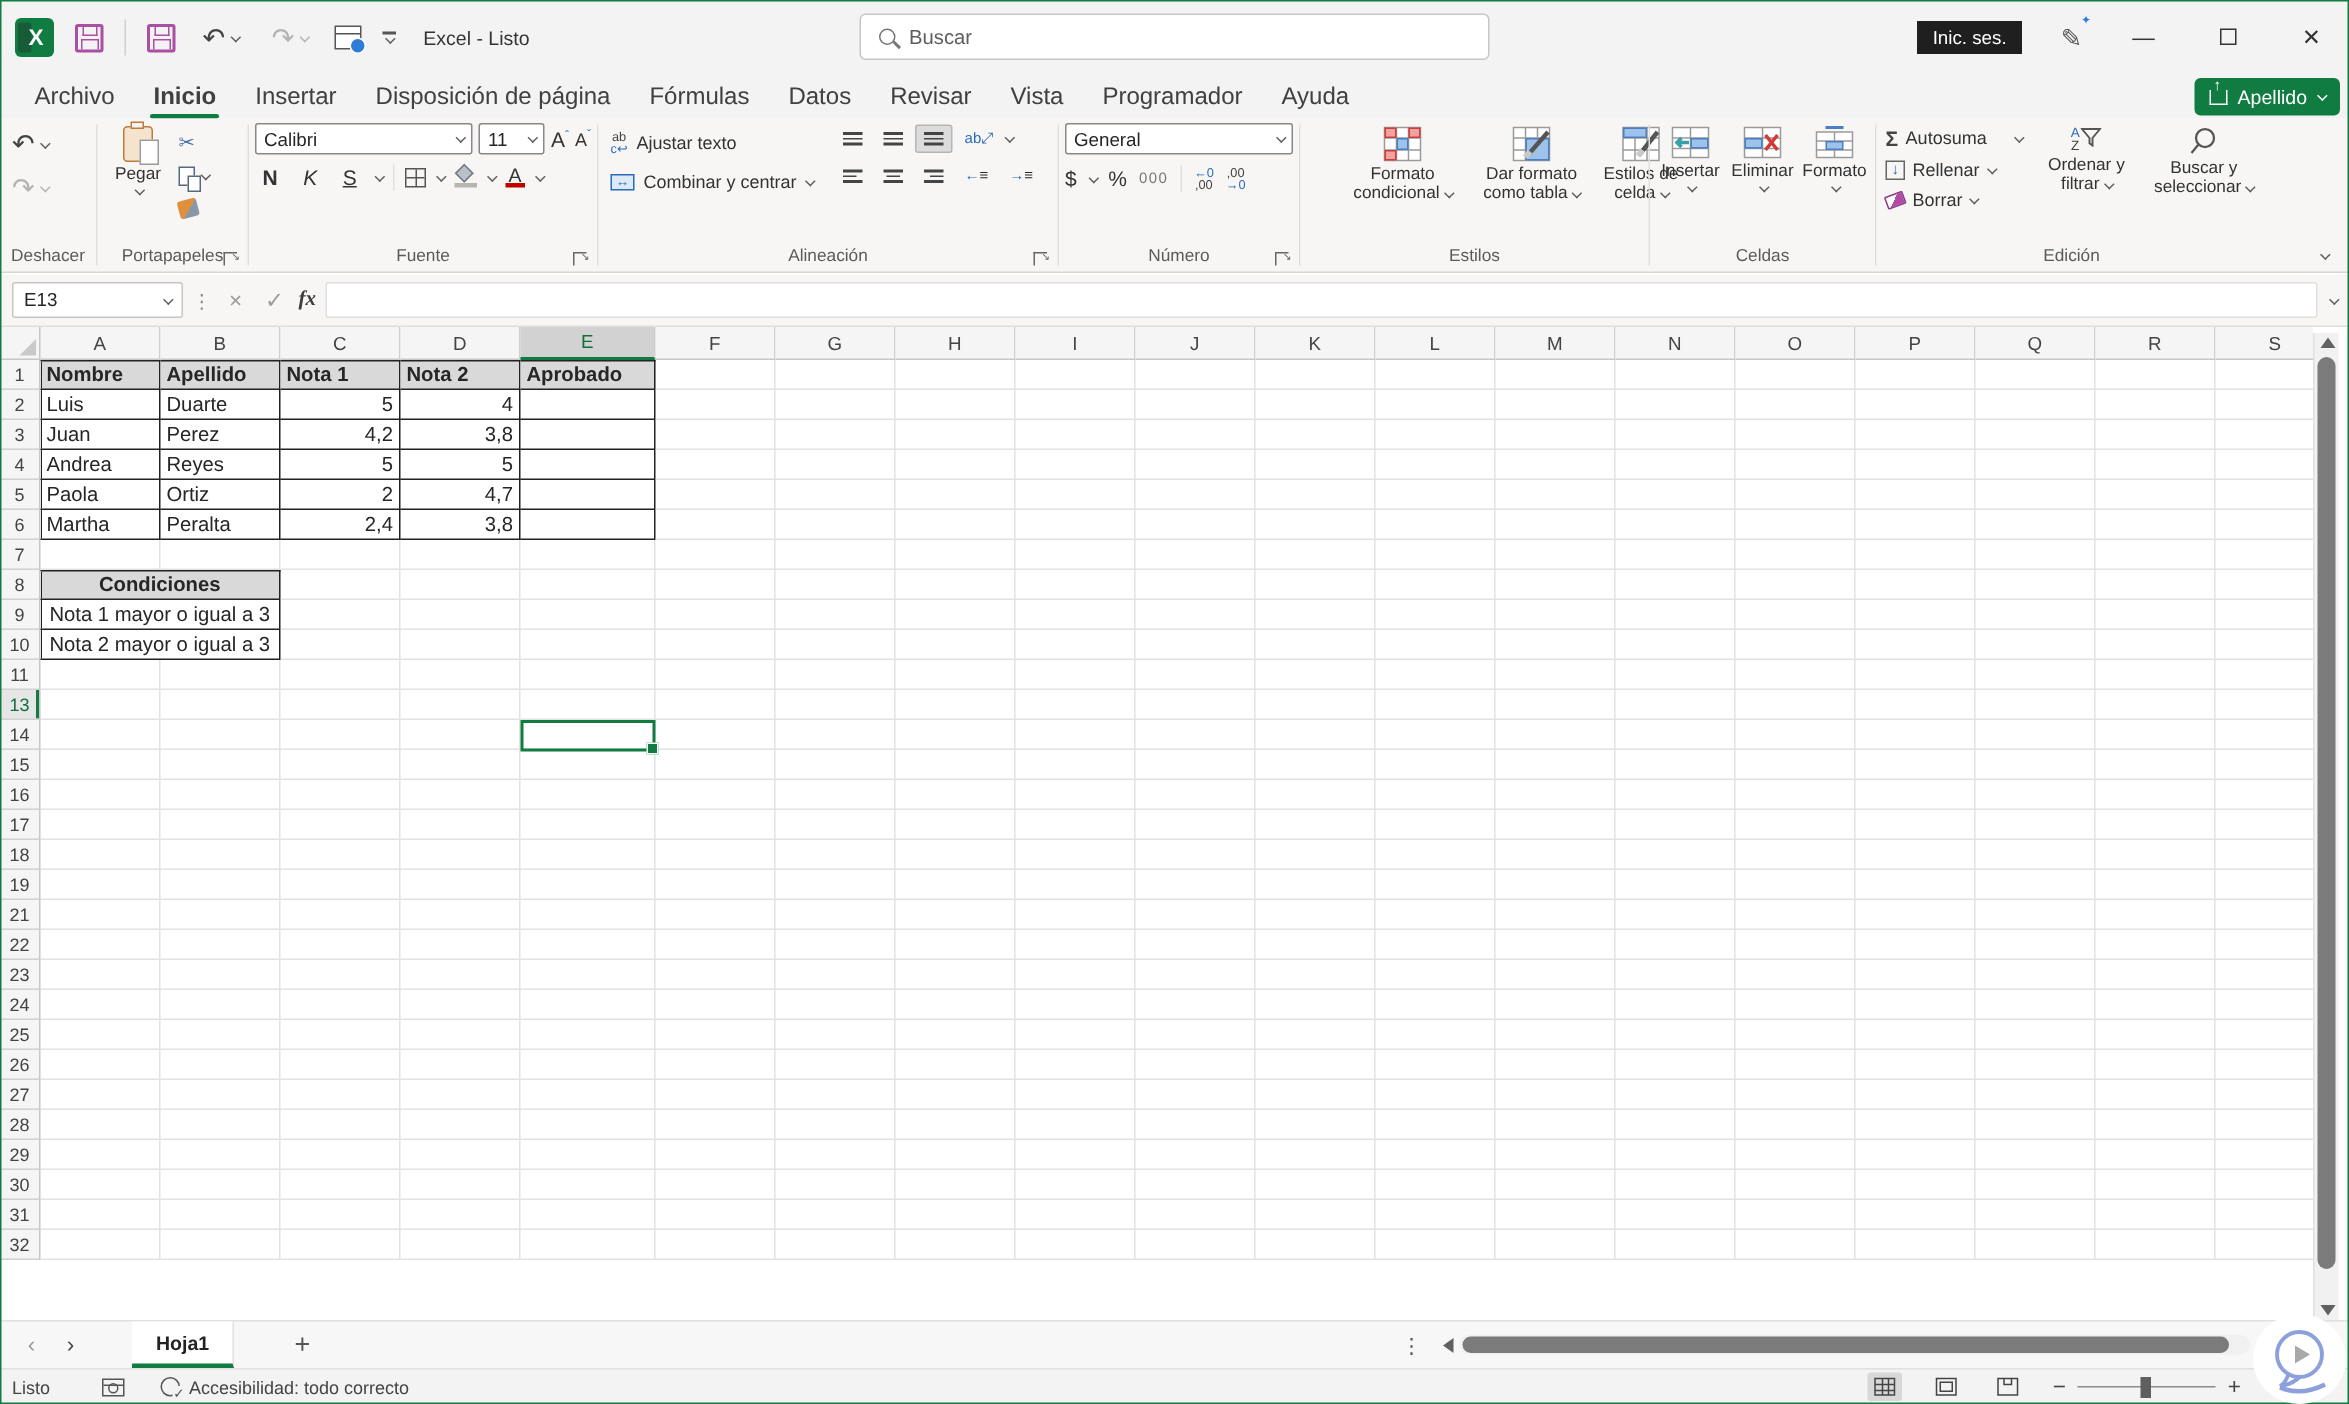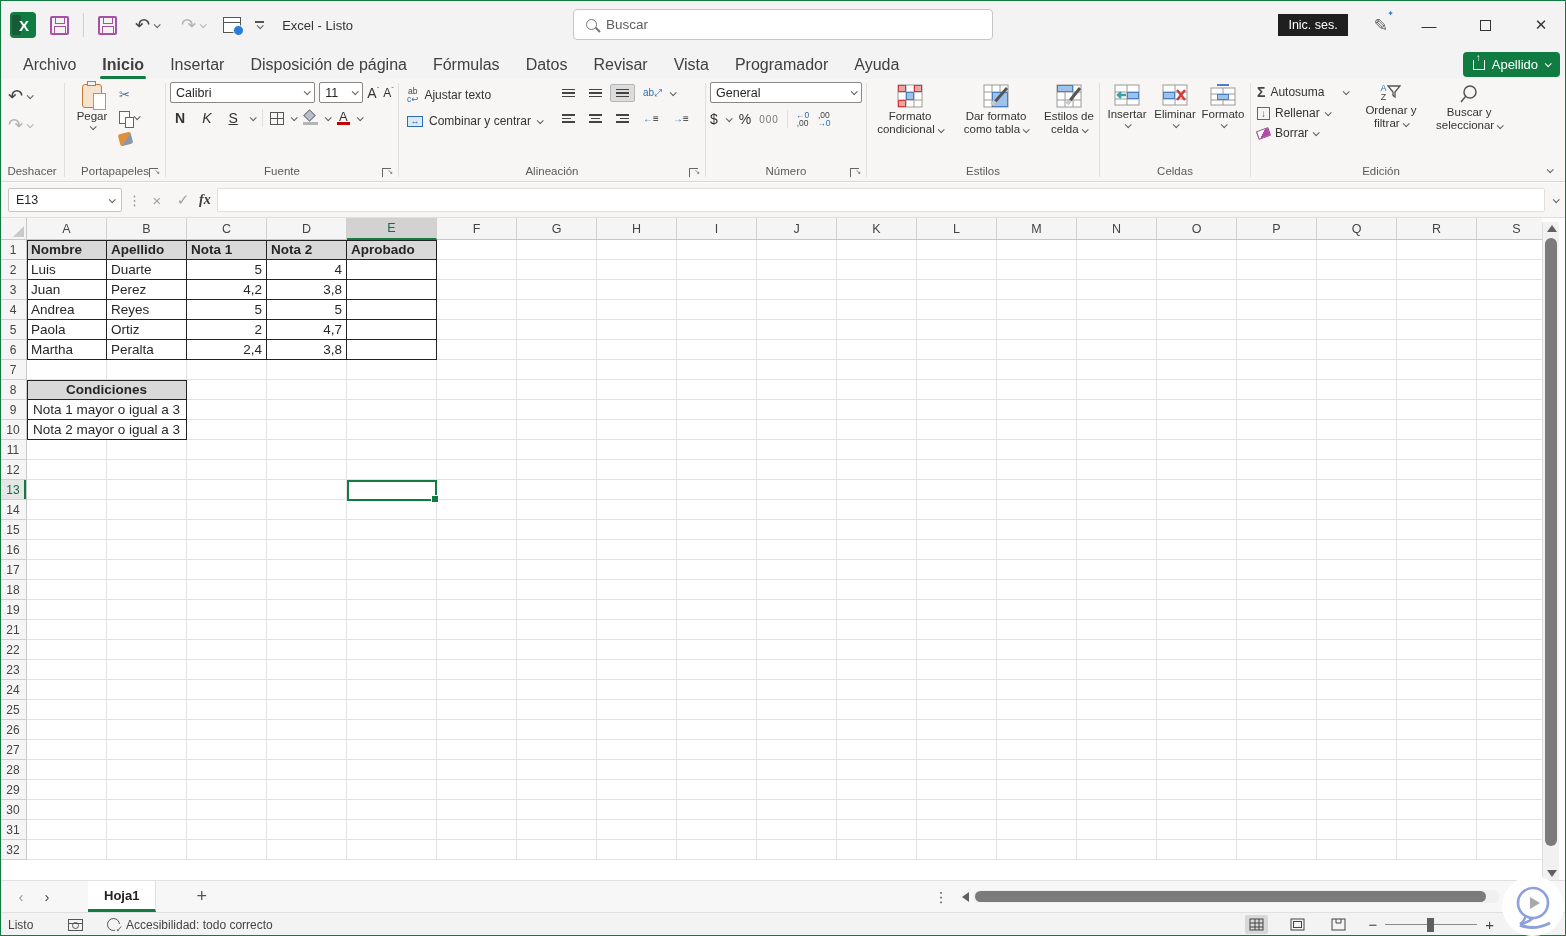--- a/index.html
+++ b/index.html
@@ -388,21 +388,21 @@
               <span>,00</span>
               <span class="blue">→0</span>
             </span>
         </div>
       </div>
       <div class="rlabel"><span>Número</span><span class="launcher"></span></div>
     </div>
     <div class="gsep"></div>
 
     <div class="rgroup" style="width:232px">
-      <div class="rcontent" style="gap:6px;width:100%;">
+      <div class="rcontent" style="gap:6px;width:100%;margin-left:25px;">
         <div class="bigbtn" style="width:84px">
           <svg class="grid-ico" width="26" height="24" viewBox="0 0 26 24">
               <rect x="1" y="1" width="24" height="22" fill="#fff" stroke="#9a9a9a"></rect>
               <line x1="1" y1="8" x2="25" y2="8" stroke="#9a9a9a"></line>
               <line x1="1" y1="16" x2="25" y2="16" stroke="#9a9a9a"></line>
               <line x1="9" y1="1" x2="9" y2="23" stroke="#9a9a9a"></line>
               <line x1="17" y1="1" x2="17" y2="23" stroke="#9a9a9a"></line>
               <rect x="1.5" y="1.5" width="7" height="6" fill="#f0a3a3" stroke="#d23a3a"></rect>
               <rect x="9.5" y="8.5" width="7" height="7" fill="#9ec3ea" stroke="#4a7fc1"></rect>
               <rect x="1.5" y="16.5" width="7" height="6" fill="#f0a3a3" stroke="#d23a3a"></rect>
@@ -778,42 +778,20 @@
           <div class="c" style="width: 80px;"></div>
           <div class="c" style="width: 80px;"></div>
           <div class="c" style="width: 80px;"></div>
           <div class="c" style="width: 80px;"></div>
           <div class="c" style="width: 80px;"></div>
           <div class="c" style="width: 80px;"></div>
           <div class="c" style="width: 80px;"></div>
         </div>
         <div class="grow">
           <div class="rh">11</div>
-          <div class="c" style="width: 80px;"></div>
-          <div class="c" style="width: 80px;"></div>
-          <div class="c" style="width: 80px;"></div>
-          <div class="c" style="width: 80px;"></div>
-          <div class="c" style="width: 90px;"></div>
-          <div class="c" style="width: 80px;"></div>
-          <div class="c" style="width: 80px;"></div>
-          <div class="c" style="width: 80px;"></div>
-          <div class="c" style="width: 80px;"></div>
-          <div class="c" style="width: 80px;"></div>
-          <div class="c" style="width: 80px;"></div>
-          <div class="c" style="width: 80px;"></div>
-          <div class="c" style="width: 80px;"></div>
-          <div class="c" style="width: 80px;"></div>
-          <div class="c" style="width: 80px;"></div>
-          <div class="c" style="width: 80px;"></div>
-          <div class="c" style="width: 80px;"></div>
-          <div class="c" style="width: 80px;"></div>
-          <div class="c" style="width: 80px;"></div>
-        </div>
-        <div class="grow">
-          <div class="rh">12</div>
           <div class="c" style="width: 80px;"></div>
           <div class="c" style="width: 80px;"></div>
           <div class="c" style="width: 80px;"></div>
           <div class="c" style="width: 80px;"></div>
           <div class="c" style="width: 90px;"></div>
           <div class="c" style="width: 80px;"></div>
           <div class="c" style="width: 80px;"></div>
           <div class="c" style="width: 80px;"></div>
           <div class="c" style="width: 80px;"></div>
           <div class="c" style="width: 80px;"></div>

